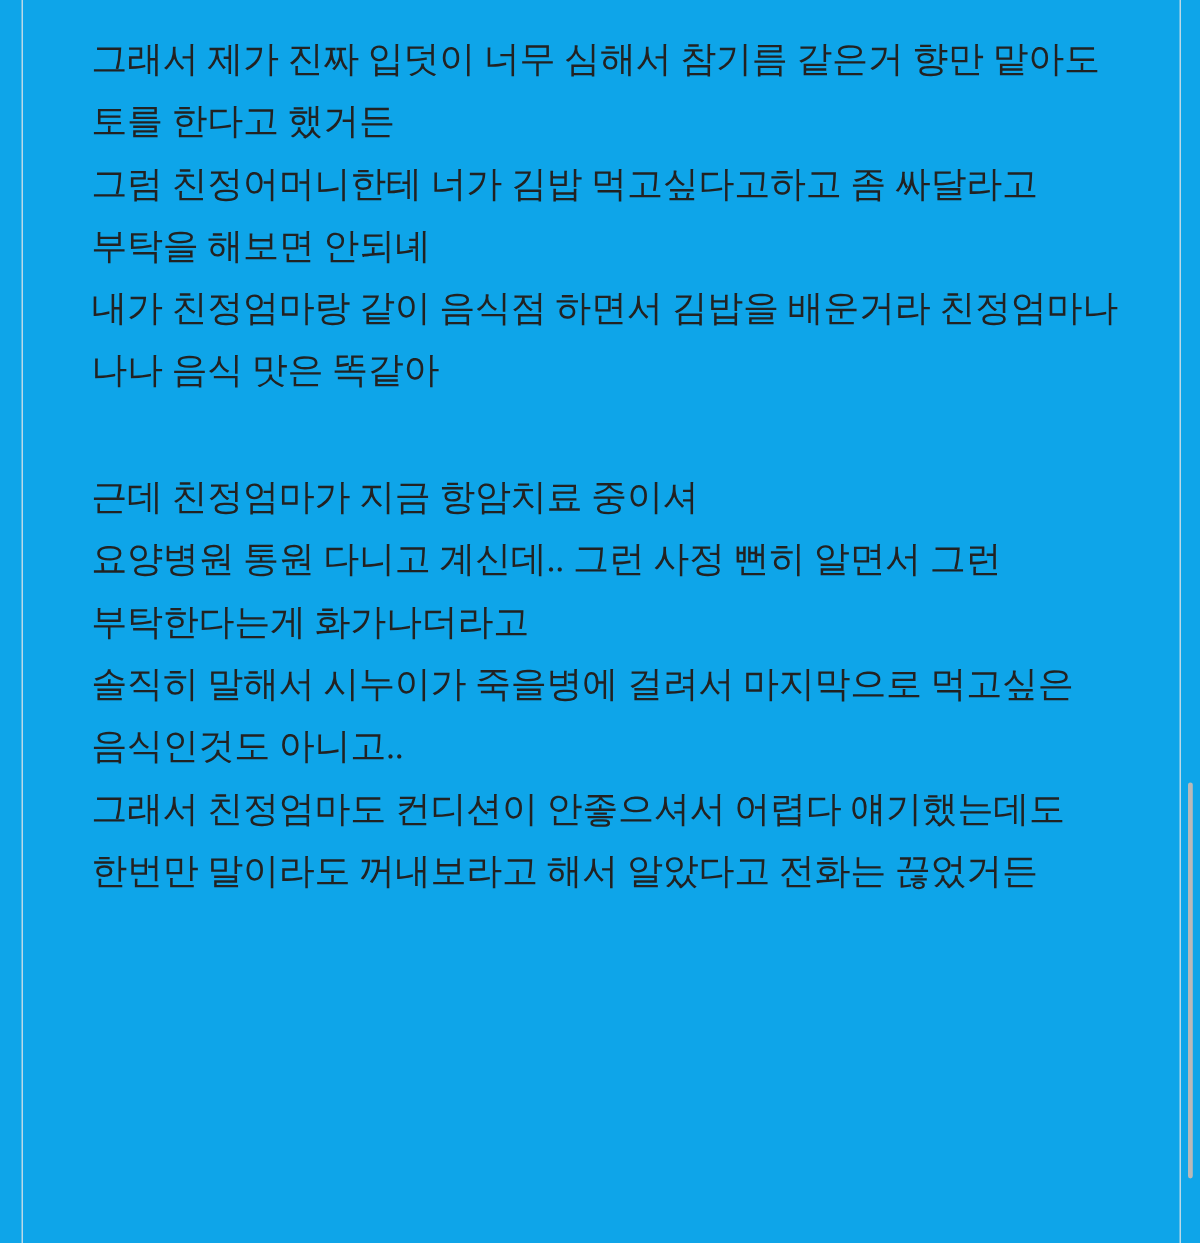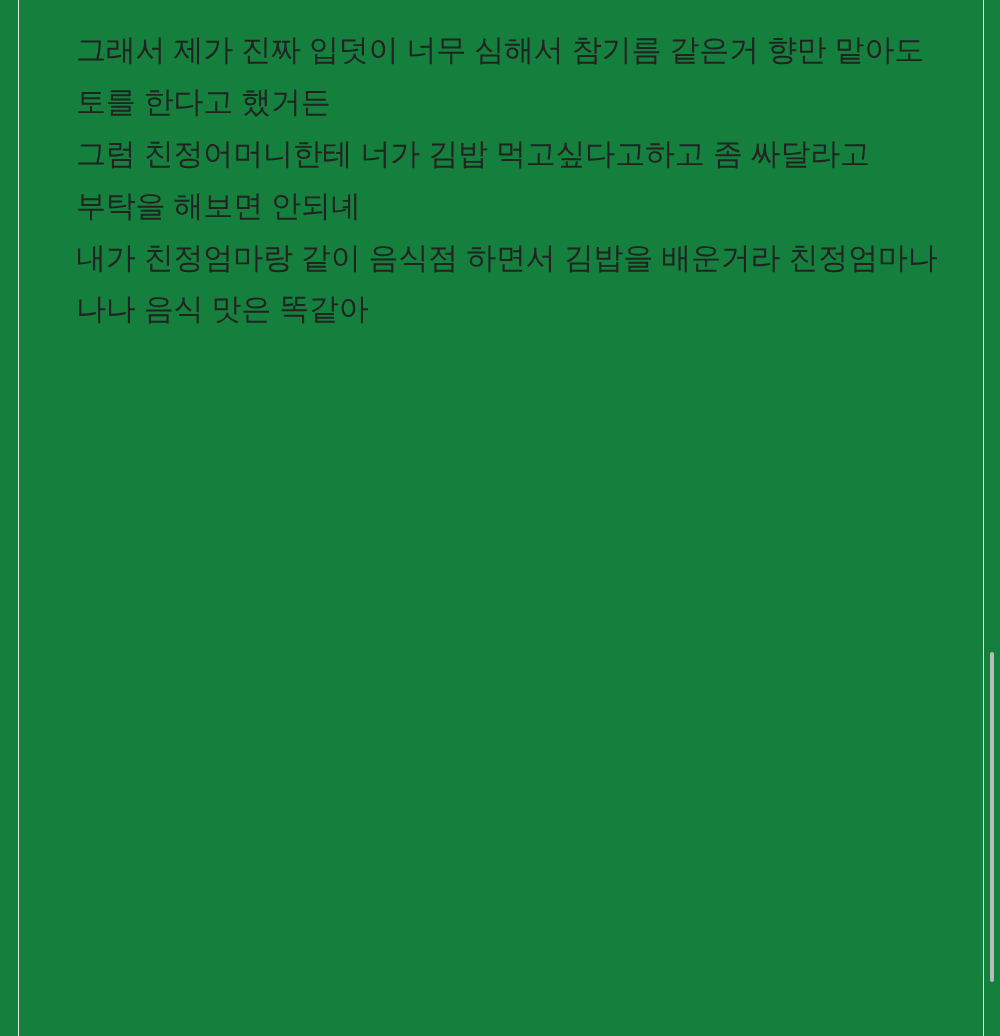--- a/index.html
+++ b/index.html
@@ -10,21 +10,22 @@
   body {
     width: 1000px;
     height: 1036px;
     position: relative;
     font-family: "Liberation Sans", "DejaVu Sans", sans-serif;
     overflow: hidden;
   }
   .page {
     position: absolute;
     inset: 0;
-    background: #15803d;
+    background: #0ea5e9;
+    font-family: Liberation Serif, serif;
   }
   
   .gutter-left, .gutter-right {
     position: absolute;
     top: 0;
     bottom: 0;
     width: 1px;
     background: #e6e6e6;
   }
   .gutter-left { left: 18px; }
@@ -73,17 +74,21 @@
 
 <div class="page">
   <div class="gutter-left"></div>
   <div class="gutter-right"></div>
 
   <div class="content">
     <p class="para">그래서 제가 진짜 입덧이 너무 심해서 참기름 같은거 향만 맡아도 토를 한다고 했거든
 그럼 친정어머니한테 너가 김밥 먹고싶다고하고 좀 싸달라고 부탁을 해보면 안되녜
 내가 친정엄마랑 같이 음식점 하면서 김밥을 배운거라 친정엄마나 나나 음식 맛은 똑같아</p>
     <div class="spacer"></div>
+    <p class="para">근데 친정엄마가 지금 항암치료 중이셔
+요양병원 통원 다니고 계신데.. 그런 사정 뻔히 알면서 그런 부탁한다는게 화가나더라고
+솔직히 말해서 시누이가 죽을병에 걸려서 마지막으로 먹고싶은 음식인것도 아니고..
+그래서 친정엄마도 컨디션이 안좋으셔서 어렵다 얘기했는데도 한번만 말이라도 꺼내보라고 해서 알았다고 전화는 끊었거든</p>
   </div>
 
   <div class="scroll-track"></div>
   <div class="scroll-thumb"></div>
 </div>
 
 </body></html>

